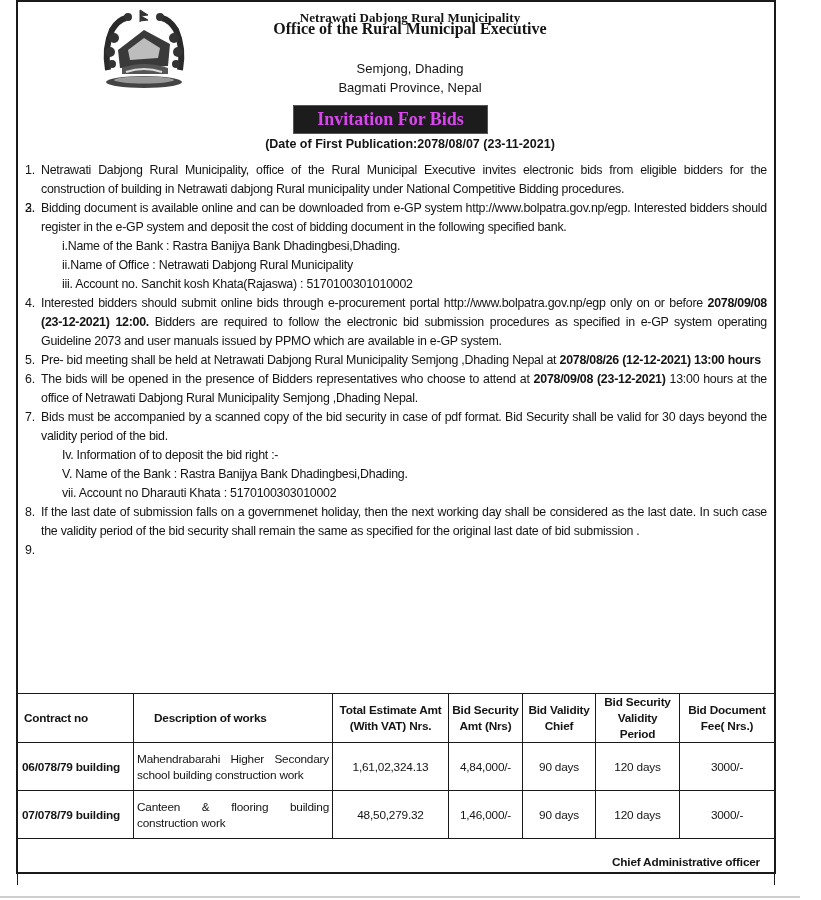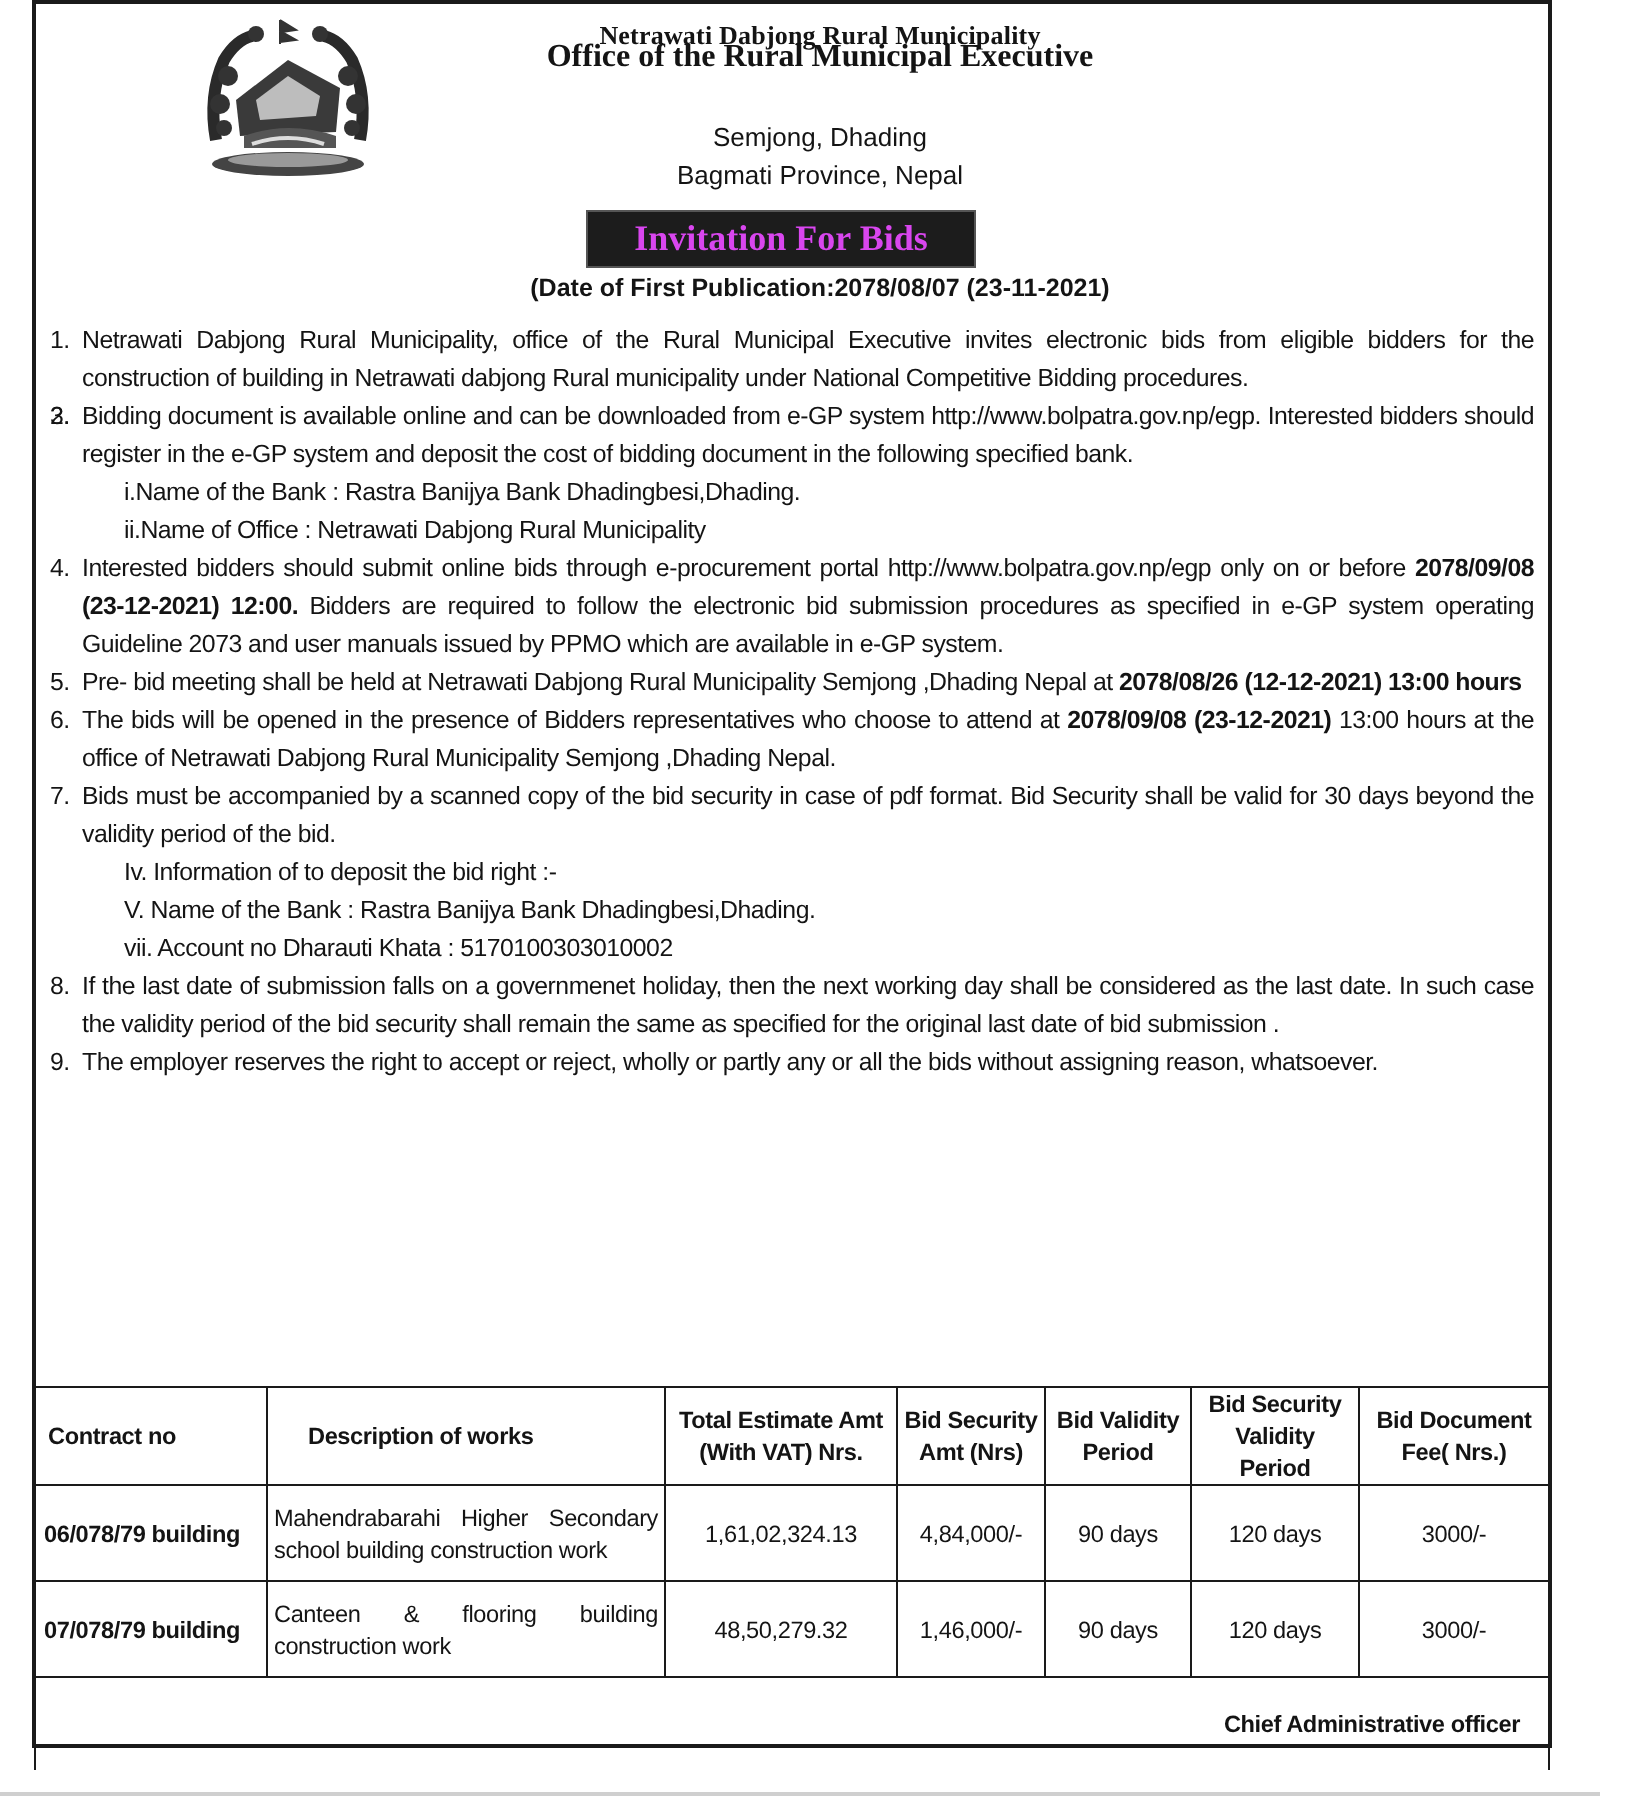--- a/index.html
+++ b/index.html
@@ -88,20 +88,21 @@
   </div>
   <div class="item">
     <span class="num">2.</span>
   </div>
   <div class="item">
     <span class="num">3.</span>
     <span> Bidding document is available online and can be downloaded from e-GP system http://www.bolpatra.gov.np/egp. Interested bidders should register in the e-GP system and deposit the cost of bidding document in the following specified bank.</span>
   </div>
   <div class="sub">i.Name of the Bank : Rastra Banijya Bank Dhadingbesi,Dhading.</div>
   <div class="sub">ii.Name of Office : Netrawati Dabjong Rural Municipality</div>
+  <div class="sub">iii. Account no. Sanchit kosh Khata(Rajaswa) : 5170100301010002</div>
   <div class="item">
     <span class="num">4.</span>
     <span>Interested bidders should submit online bids through e-procurement portal http://www.bolpatra.gov.np/egp only on or before </span><b>2078/09/08 (23-12-2021) 12:00.</b><span> Bidders are required to follow the electronic bid submission procedures as specified in e-GP system operating Guideline 2073 and user manuals issued by PPMO which are available in e-GP system.</span>
   </div>
   <div class="item">
     <span class="num">5.</span>
     <span>Pre- bid meeting shall be held at Netrawati Dabjong Rural Municipality Semjong ,Dhading Nepal at </span><b>2078/08/26 (12-12-2021) 13:00 hours</b>
   </div>
   <div class="item">
     <span class="num">6.</span>
@@ -113,41 +114,40 @@
   </div>
   <div class="sub">Iv. Information of to deposit the bid right :-</div>
   <div class="sub">V. Name of the Bank : Rastra Banijya Bank Dhadingbesi,Dhading.</div>
   <div class="sub">vii. Account no Dharauti Khata : 5170100303010002</div>
   <div class="item">
     <span class="num">8.</span>
     <span>If the last date of submission falls on a governmenet holiday, then the next working day shall be considered as the last date. In such case the validity period of the bid security shall remain the same as specified for the original last date of bid submission .</span>
   </div>
   <div class="item">
     <span class="num">9.</span>
-    <span>The employer reserves the right to accept or reject, wholly or partly any or all the bids without assigning reason, whatsoever.</span>
   </div>
 </div>
 
 <table class="bids">
   <colgroup>
     <col style="width:116px">
       <col style="width:199px">
       <col style="width:116px">
       <col style="width:74px">
       <col style="width:73px">
       <col style="width:84px">
       <col style="width:95px">
   </colgroup>
   <tbody>
       <tr>
     <th class="left">Contract no</th>
     <th class="desc">Description of works</th>
     <th>Total Estimate Amt (With VAT) Nrs.</th>
     <th>Bid Security Amt (Nrs)</th>
-    <th>Bid Validity Period</th>
+    <th>Bid Validity Chief</th>
     <th>Bid Security Validity Period</th>
     <th>Bid Document Fee( Nrs.)</th>
   </tr>
   <tr>
     <td class="contract">06/078/79 building</td>
     <td class="desc">Mahendrabarahi Higher Secondary school building construction work</td>
     <td>1,61,02,324.13</td>
     <td>4,84,000/-</td>
     <td>90 days</td>
     <td>120 days</td>

